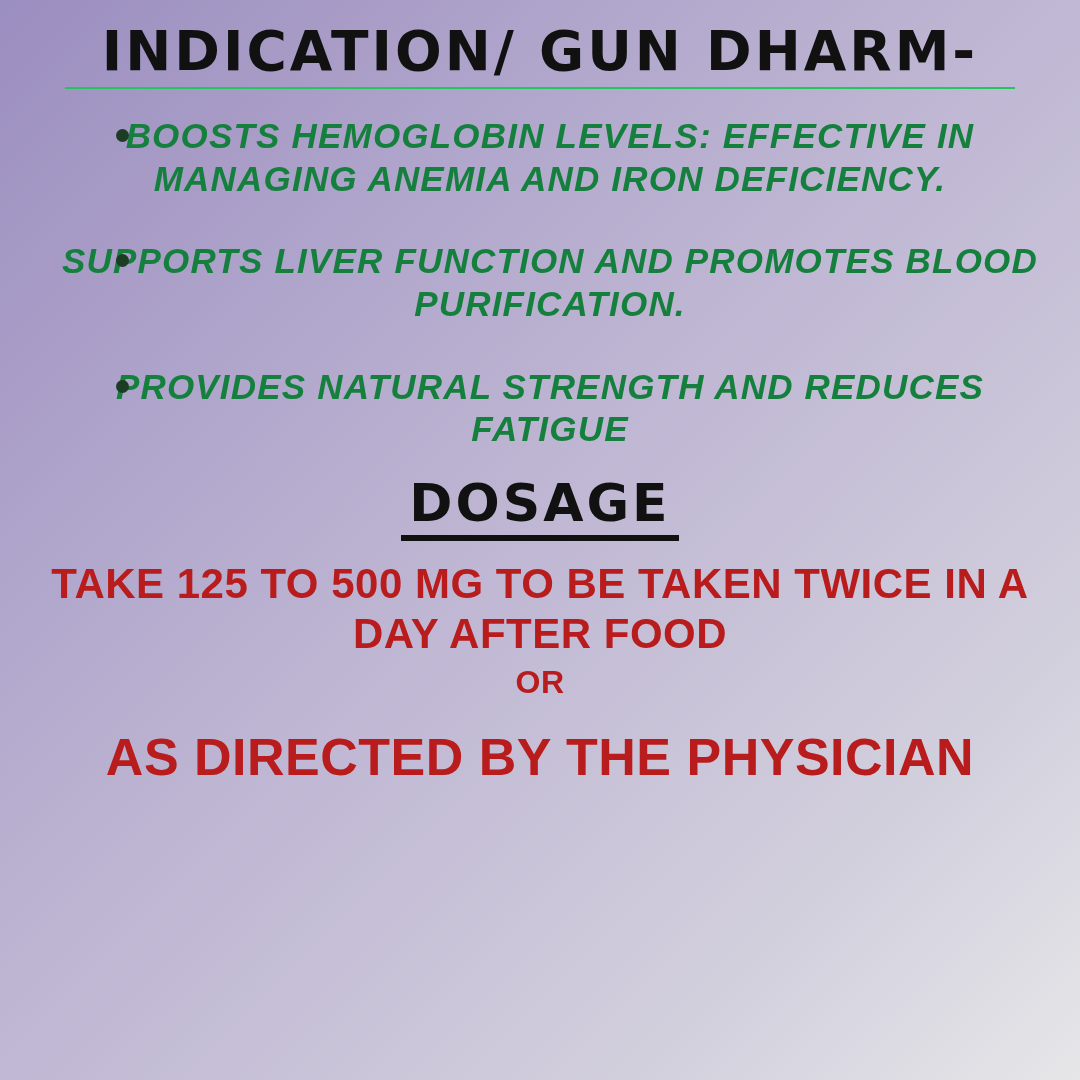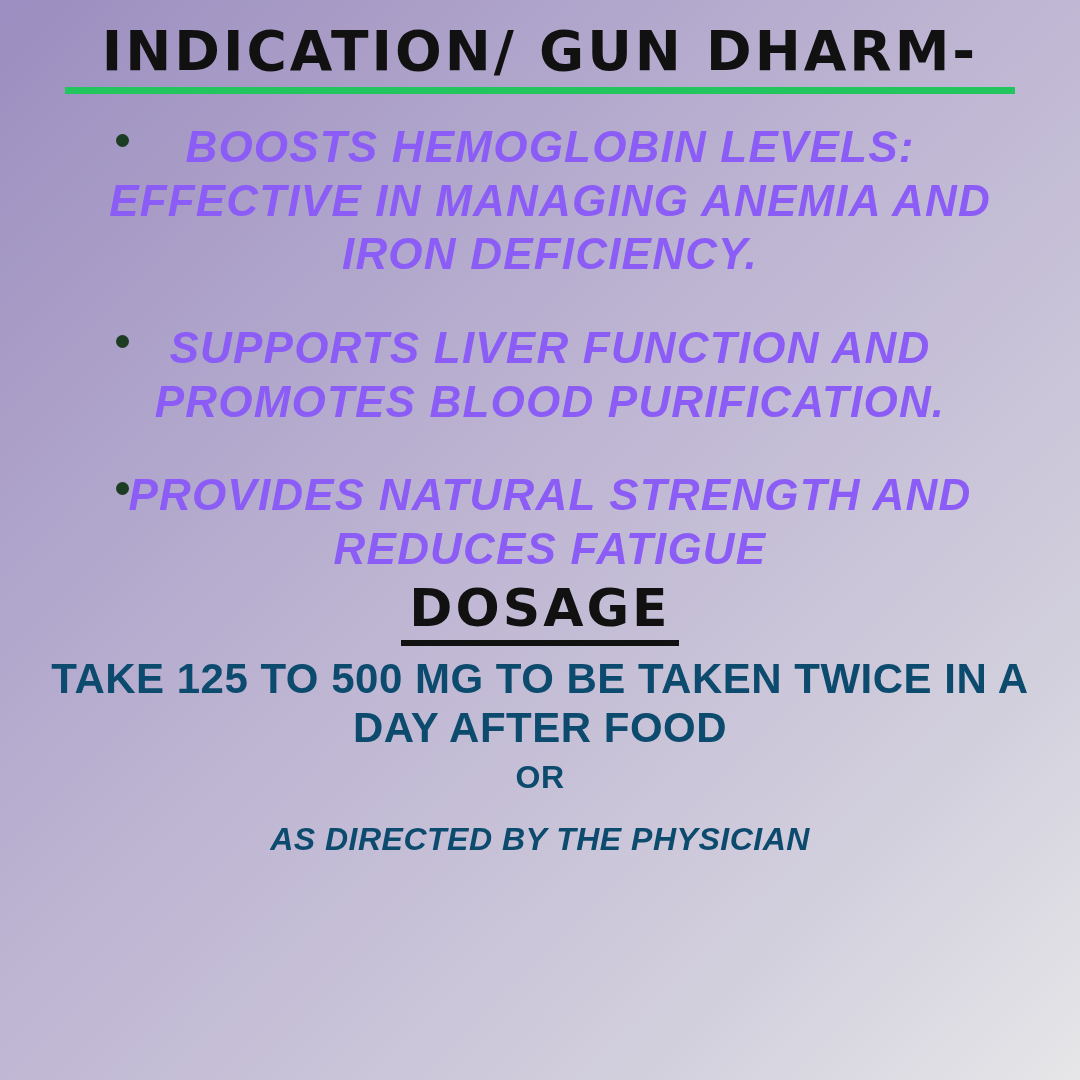--- a/index.html
+++ b/index.html
@@ -39,51 +39,51 @@
     font-weight: bold;
     letter-spacing: 2px;
     text-transform: uppercase;
     line-height: 1.0;
   }
 
   .heading-main {
     font-size: 55px;
     padding: 14px 0 8px 0;
     display: inline-block;
-    border-bottom: 7px solid #22c55e;
+    border-bottom: 2px solid #22c55e;
     width: 92%;
     letter-spacing: 3px;
   }
 
   .heading-wrap {
     text-align: center;
   }
 
   .heading-dosage {
     font-size: 52px;
     display: inline-block;
     border-bottom: 6px solid #111111;
     padding: 0 8px 6px 8px;
     letter-spacing: 3px;
-    margin-top: 0;
+    margin-top: 20px;
   }
 
   
   .bullets {
     list-style: none;
     margin: 26px 0 0 0;
     padding: 0 10px 0 20px;
   }
 
   .bullet-item {
     position: relative;
-    color: #8b5cf6;
+    color: #15803d;
     font-style: italic;
     font-weight: bold;
-    font-size: 44px;
+    font-size: 35px;
     line-height: 1.22;
     letter-spacing: 1.2px;
     text-transform: uppercase;
     text-align: center;
     margin-bottom: 40px;
     padding-left: 10px;
   }
 
   .bullet-item:last-child {
     margin-bottom: 6px;
@@ -94,45 +94,44 @@
     left: 72px;
     top: 14px;
     width: 13px;
     height: 13px;
     background: #1c3d24;
     border-radius: 50%;
   }
 
   
   .dosage-block {
-    margin-top: 8px;
+    margin-top: 18px;
     text-align: center;
-    color: #0c4a6e;
+    color: #b91c1c;
     font-weight: bold;
     text-transform: uppercase;
   }
 
   .dosage-line {
     font-size: 42px;
     line-height: 1.18;
     letter-spacing: 0.5px;
   }
 
   .dosage-or {
     font-size: 32px;
     line-height: 1.5;
     letter-spacing: 0.5px;
   }
 
   .dosage-directed {
-    font-size: 32px;
+    font-size: 52px;
     line-height: 1.3;
     letter-spacing: 0.5px;
     margin-top: 18px;
-    font-style: italic;
   }
 </style>
 </head>
 <body>
 
 <div class="poster">
 
   <div class="heading-wrap">
     <div class="heading heading-main">INDICATION/ GUN DHARM-</div>
   </div>

